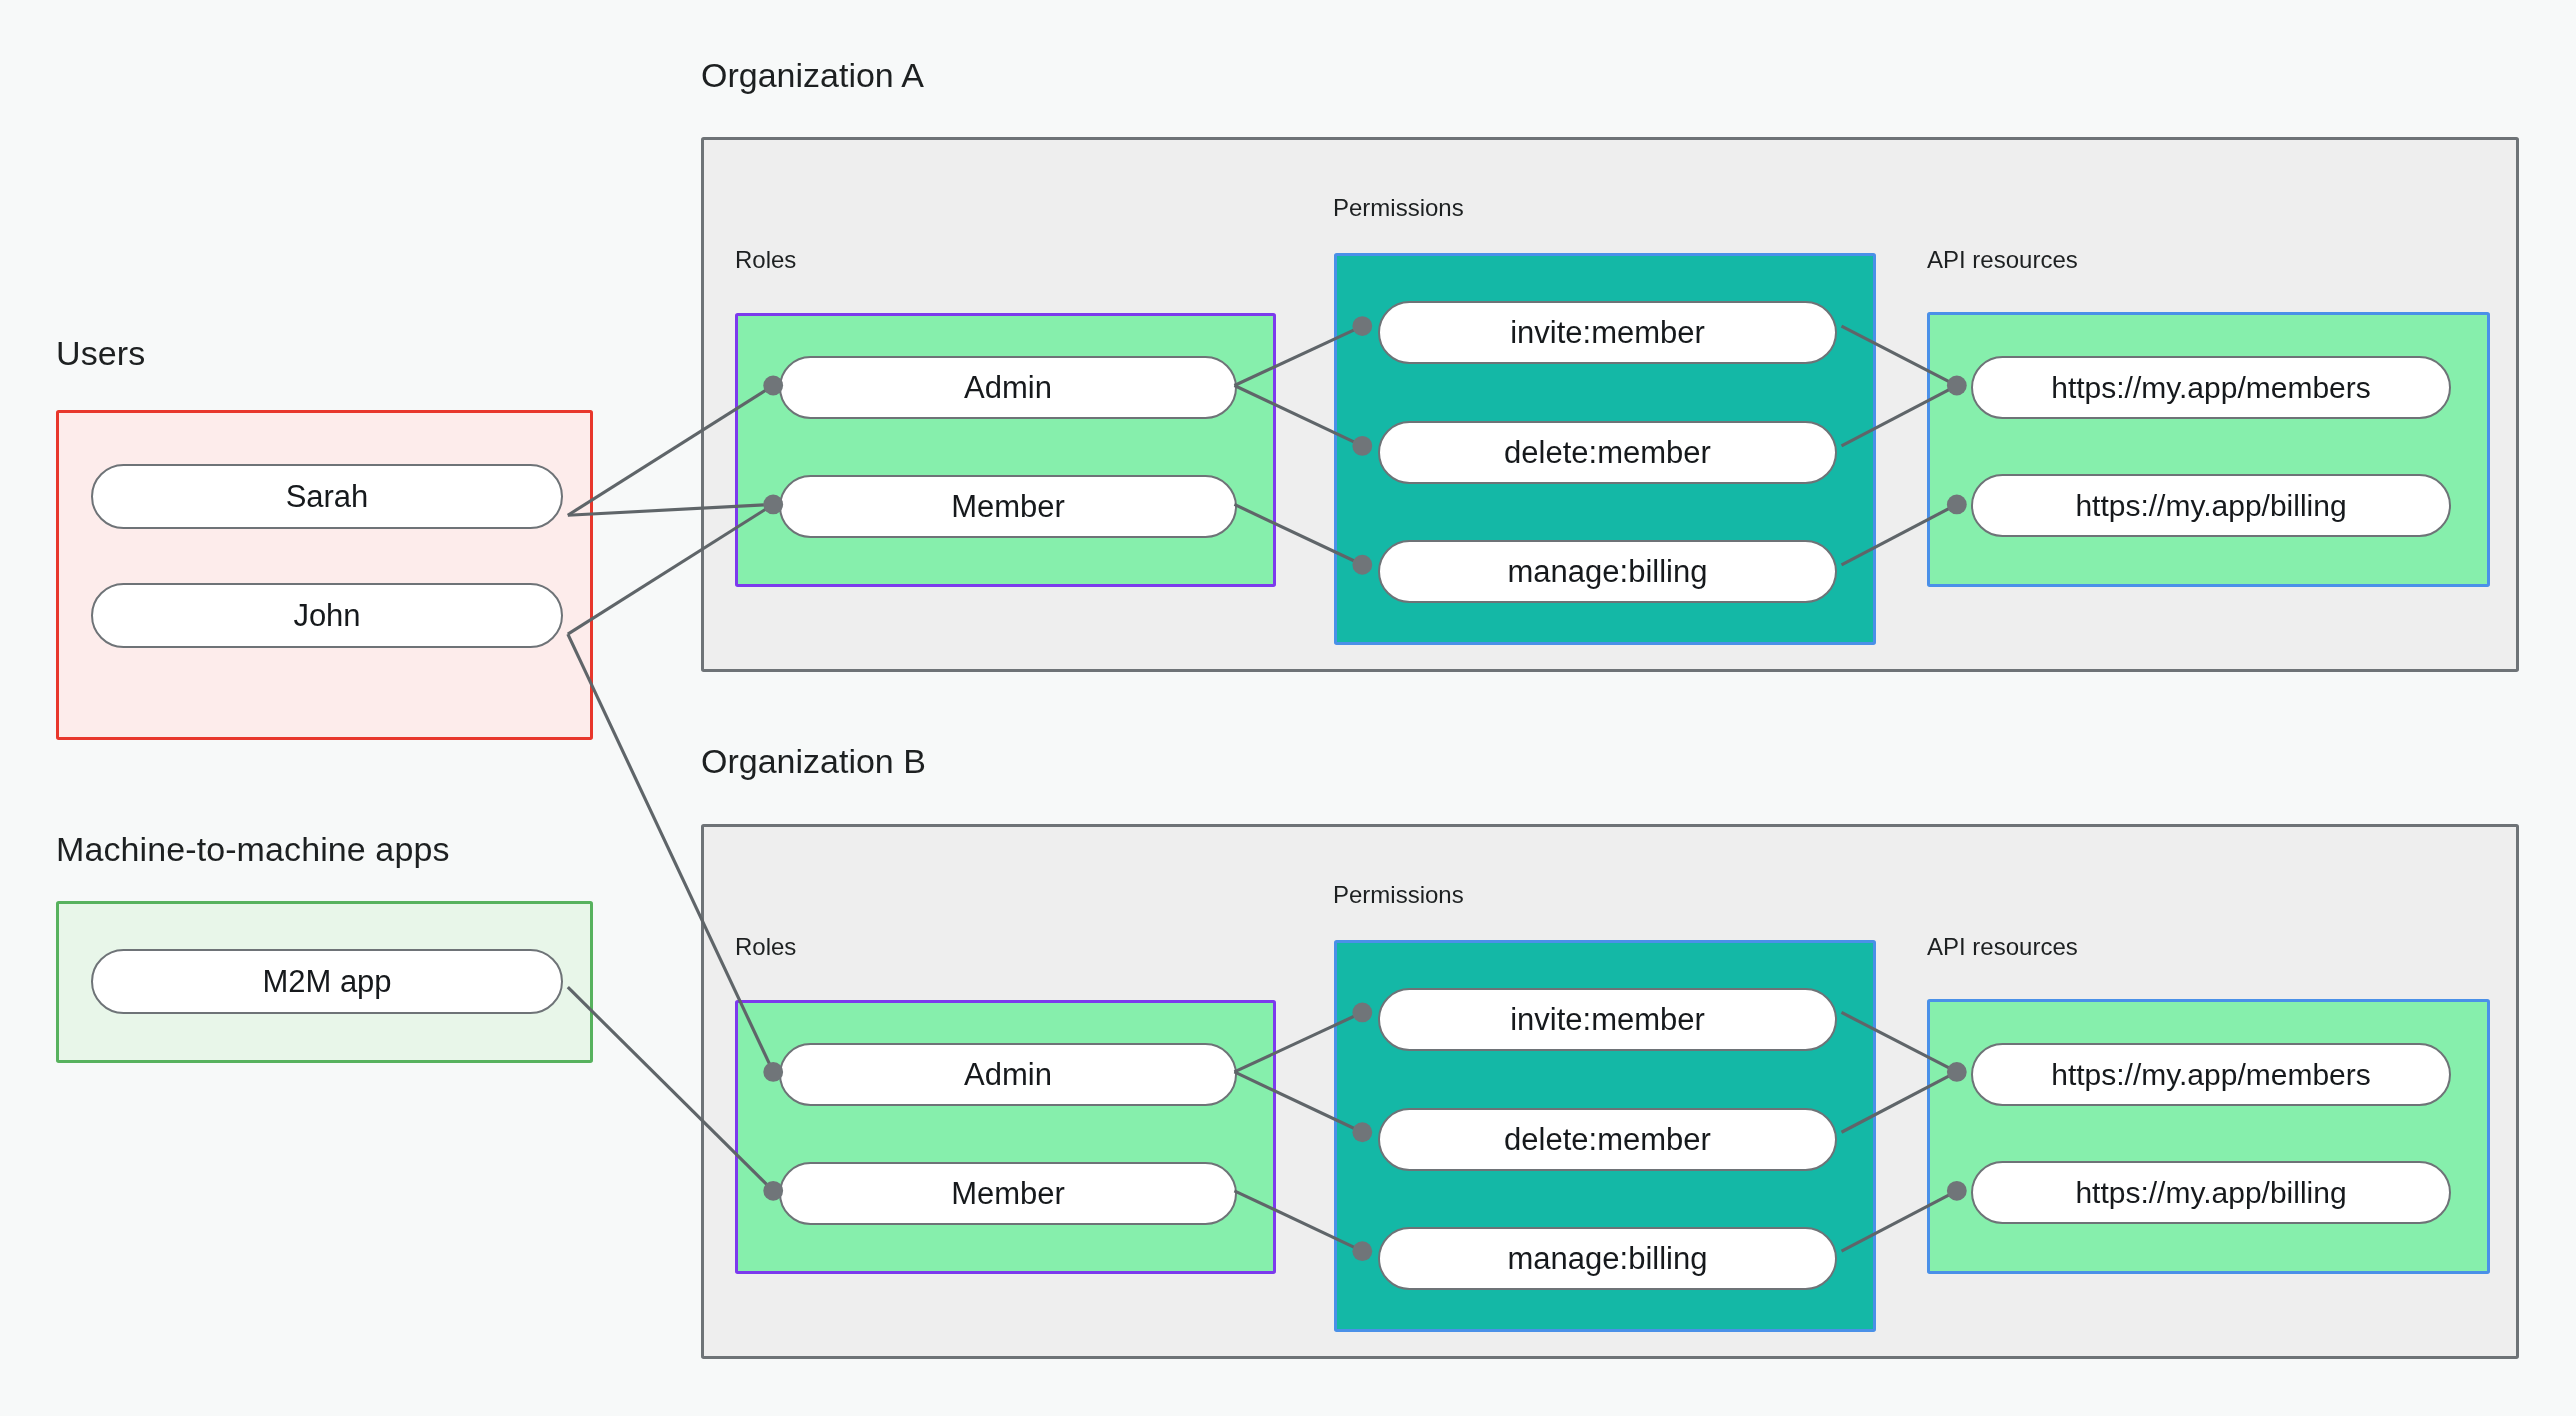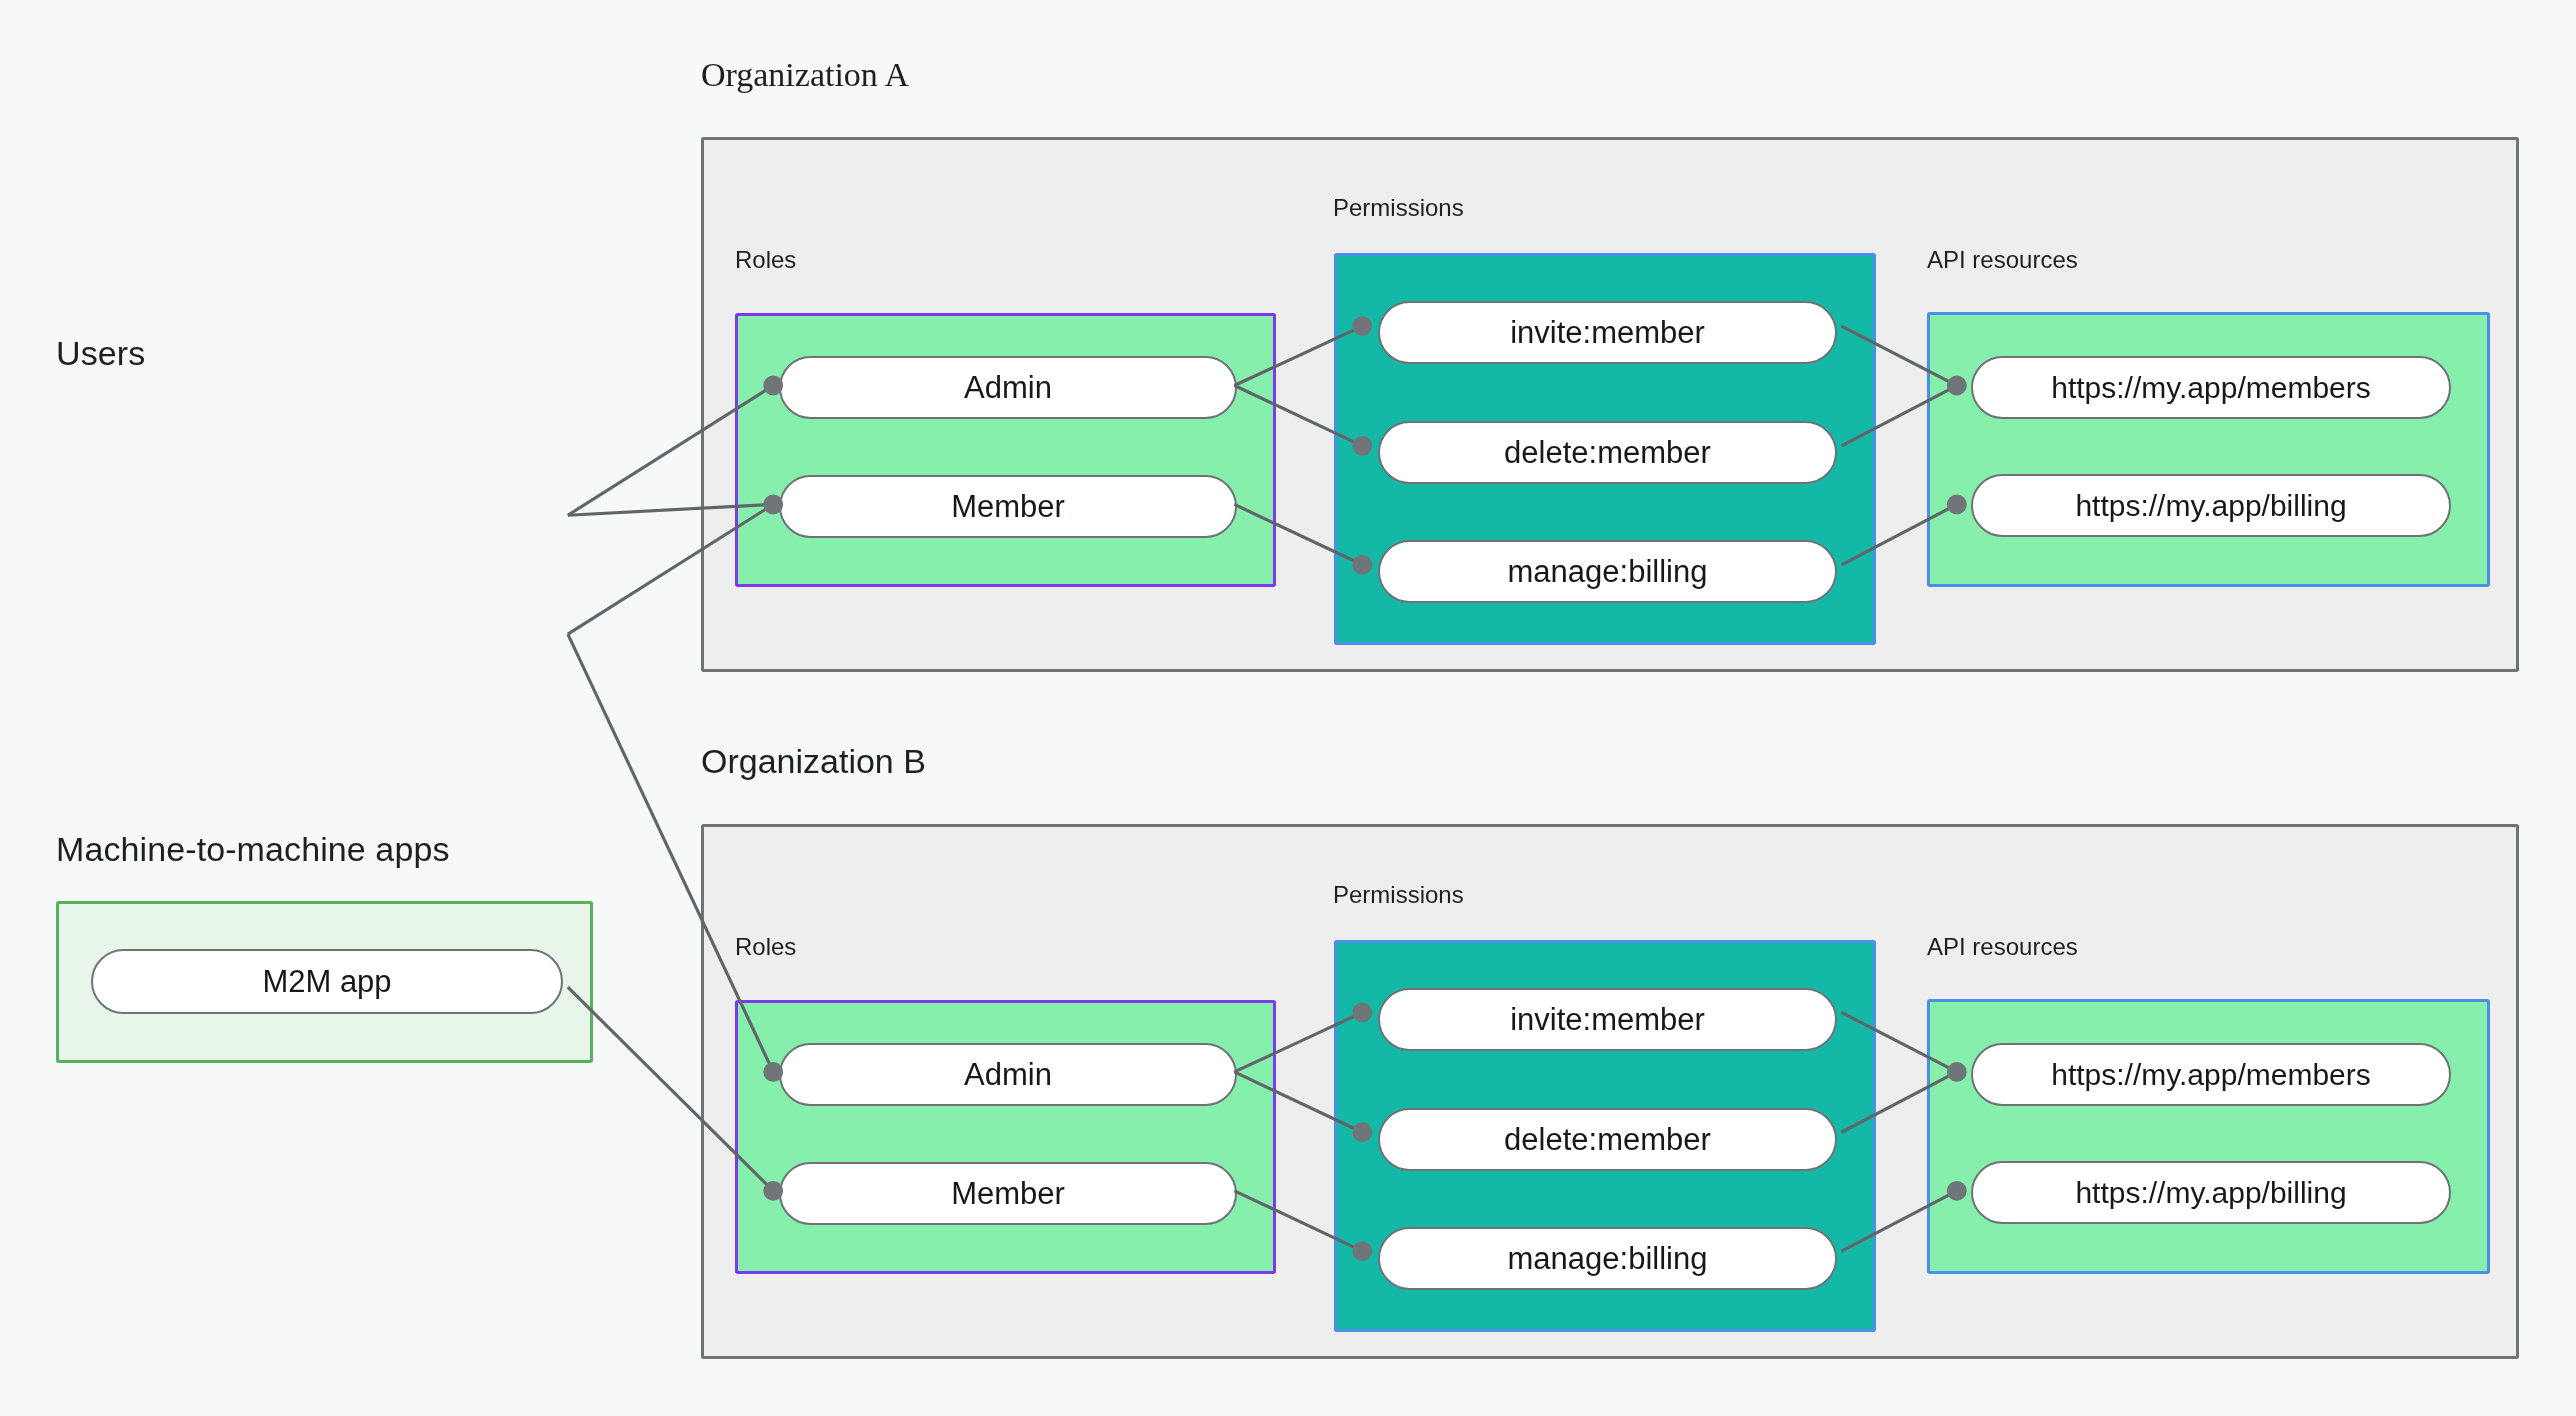--- a/index.html
+++ b/index.html
@@ -135,28 +135,32 @@
       <circle cx="1512" cy="1257" r="11"></circle>
       <circle cx="1512" cy="1389" r="11"></circle>
 
       <circle cx="2172" cy="1190" r="11"></circle>
       <circle cx="2172" cy="1322" r="11"></circle>
     </g>
   </svg>
 
   <div class="node-label" style="left:56px; top:334px;">Users</div>
 
+  <div class="group-box group-users" style="left:56px; top:410px; width:537px; height:330px;">
+    <div class="pill" style="left:32px; top:51px; width:472px; height:65px;">Sarah</div>
+    <div class="pill" style="left:32px; top:170px; width:472px; height:65px;">John</div>
+  </div>
 
   <div class="node-label" style="left:56px; top:830px;">Machine-to-machine apps</div>
 
   <div class="group-box group-m2m" style="left:56px; top:901px; width:537px; height:162px;">
     <div class="pill" style="left:32px; top:45px; width:472px; height:65px;">M2M app</div>
   </div>
 
-  <div class="org-title" style="left:701px; top:56px;font-family:Liberation Serif, serif;">Organization A</div>
+  <div class="org-title" style="left:701px; top:56px;">Organization A</div>
 
   <div class="org-box" style="left:701px; top:137px; width:1818px; height:535px;">
 
     <div class="group-title" style="left:31px; top:106px;">Roles</div>
     <div class="group-box group-roles" style="left:31px; top:173px; width:541px; height:274px;">
       <div class="pill" style="left:41px; top:40px; width:458px; height:63px;">Admin</div>
       <div class="pill" style="left:41px; top:159px; width:458px; height:63px;">Member</div>
     </div>
 
     <div class="group-title" style="left:629px; top:54px;">Permissions</div>

